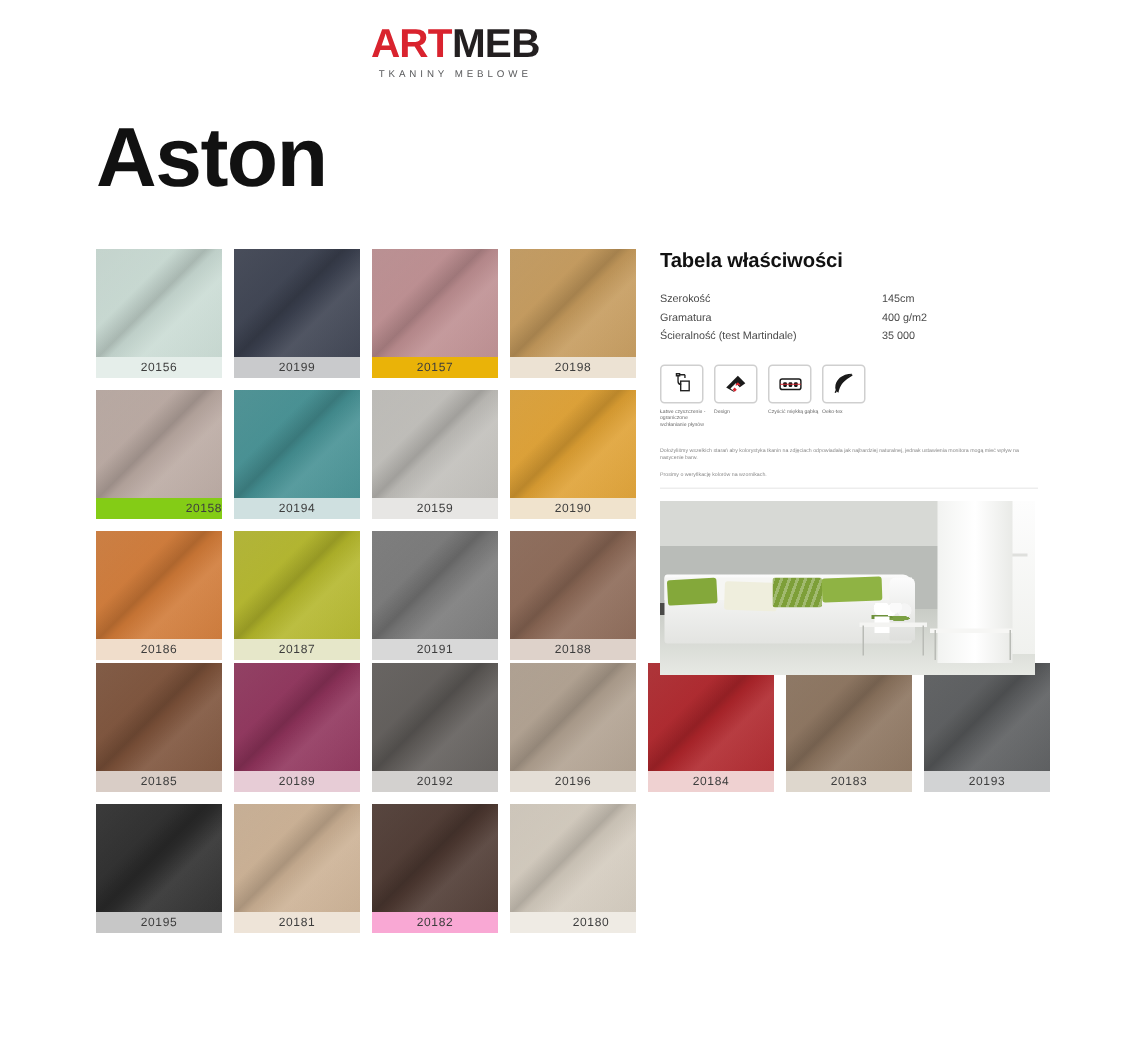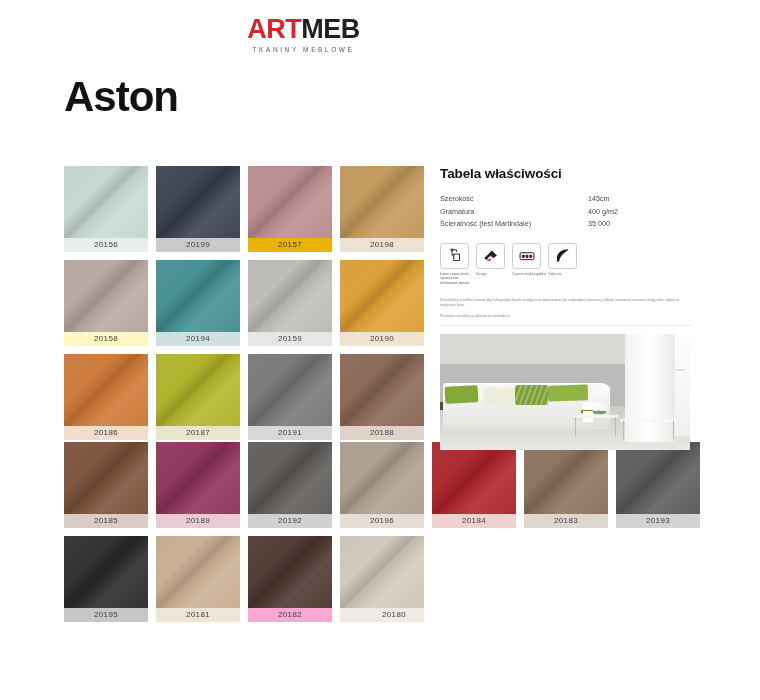--- a/index.html
+++ b/index.html
@@ -24,21 +24,21 @@
   .logo-art { color: #d9232e; }
   .logo-meb { color: #231f20; }
   .logo-sub {
     font-size: 6.5px; letter-spacing: 2.6px; color: #58595b;
     margin-top: 3px; font-family: "Liberation Sans", sans-serif;
   }
 
   
   .title {
     position: absolute; left: 64px; top: 74px;
-    font-size: 42px; font-weight: bold; color: #111; letter-spacing: -1px;
+    font-size: 56px; font-weight: bold; color: #111; letter-spacing: -1px;
     line-height: 1.1;
   }
 
   
   .grid { position: absolute; left: 64px; top: 166px; width: 356px; }
   .grid-wide { position: absolute; left: 64px; top: 442px; width: 700px; }
   .row { display: flex; gap: 8px; margin-bottom: 8px; }
   .swatch { width: 84px; }
   .swatch-img {
     width: 84px; height: 72px; position: relative; overflow: hidden;
@@ -163,21 +163,21 @@
       </div>
       <div class="swatch">
         <div class="swatch-img" style="background-color: rgb(200, 154, 87);"></div>
         <div class="swatch-label" style="background-color: rgb(236, 226, 211);">20198</div>
       </div>
     </div>
 
     <div class="row">
       <div class="swatch">
         <div class="swatch-img" style="background-color: rgb(188, 170, 162);"></div>
-        <div class="swatch-label" style="background-color: #fef9c3;">20158</div>
+        <div class="swatch-label" style="background-color: #84cc16; text-align: right;">20158</div>
       </div>
       <div class="swatch">
         <div class="swatch-img" style="background-color: rgb(62, 143, 146);"></div>
         <div class="swatch-label" style="background-color: rgb(207, 224, 224);">20194</div>
       </div>
       <div class="swatch">
         <div class="swatch-img" style="background-color: rgb(195, 193, 188);"></div>
         <div class="swatch-label" style="background-color: rgb(231, 230, 228);">20159</div>
       </div>
       <div class="swatch">

